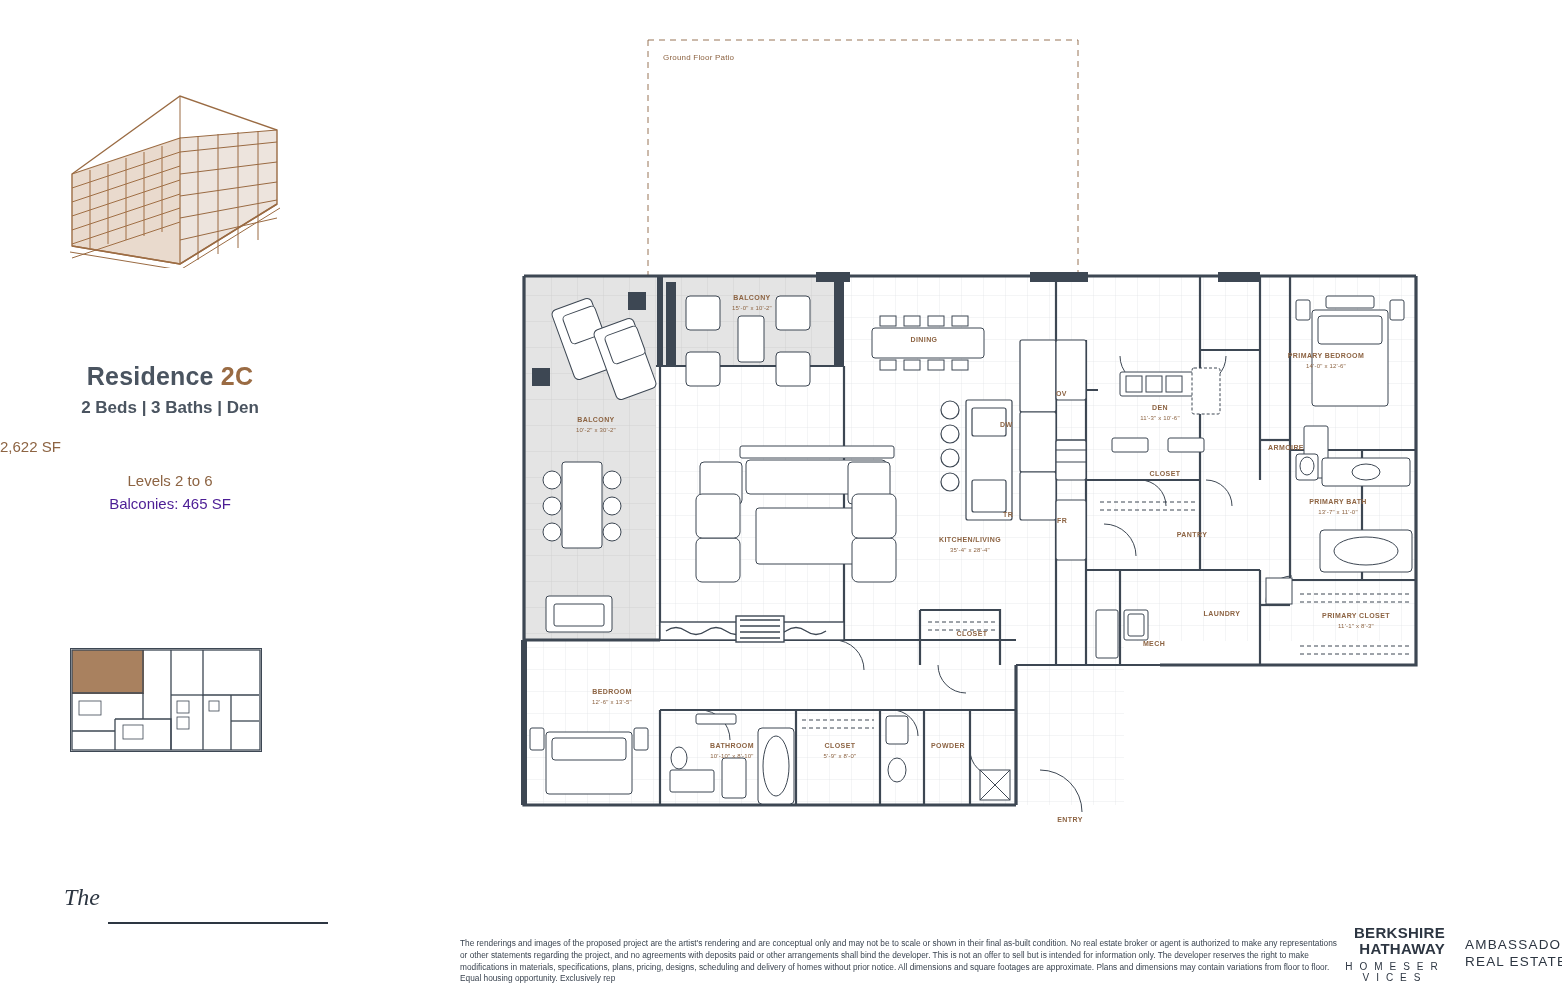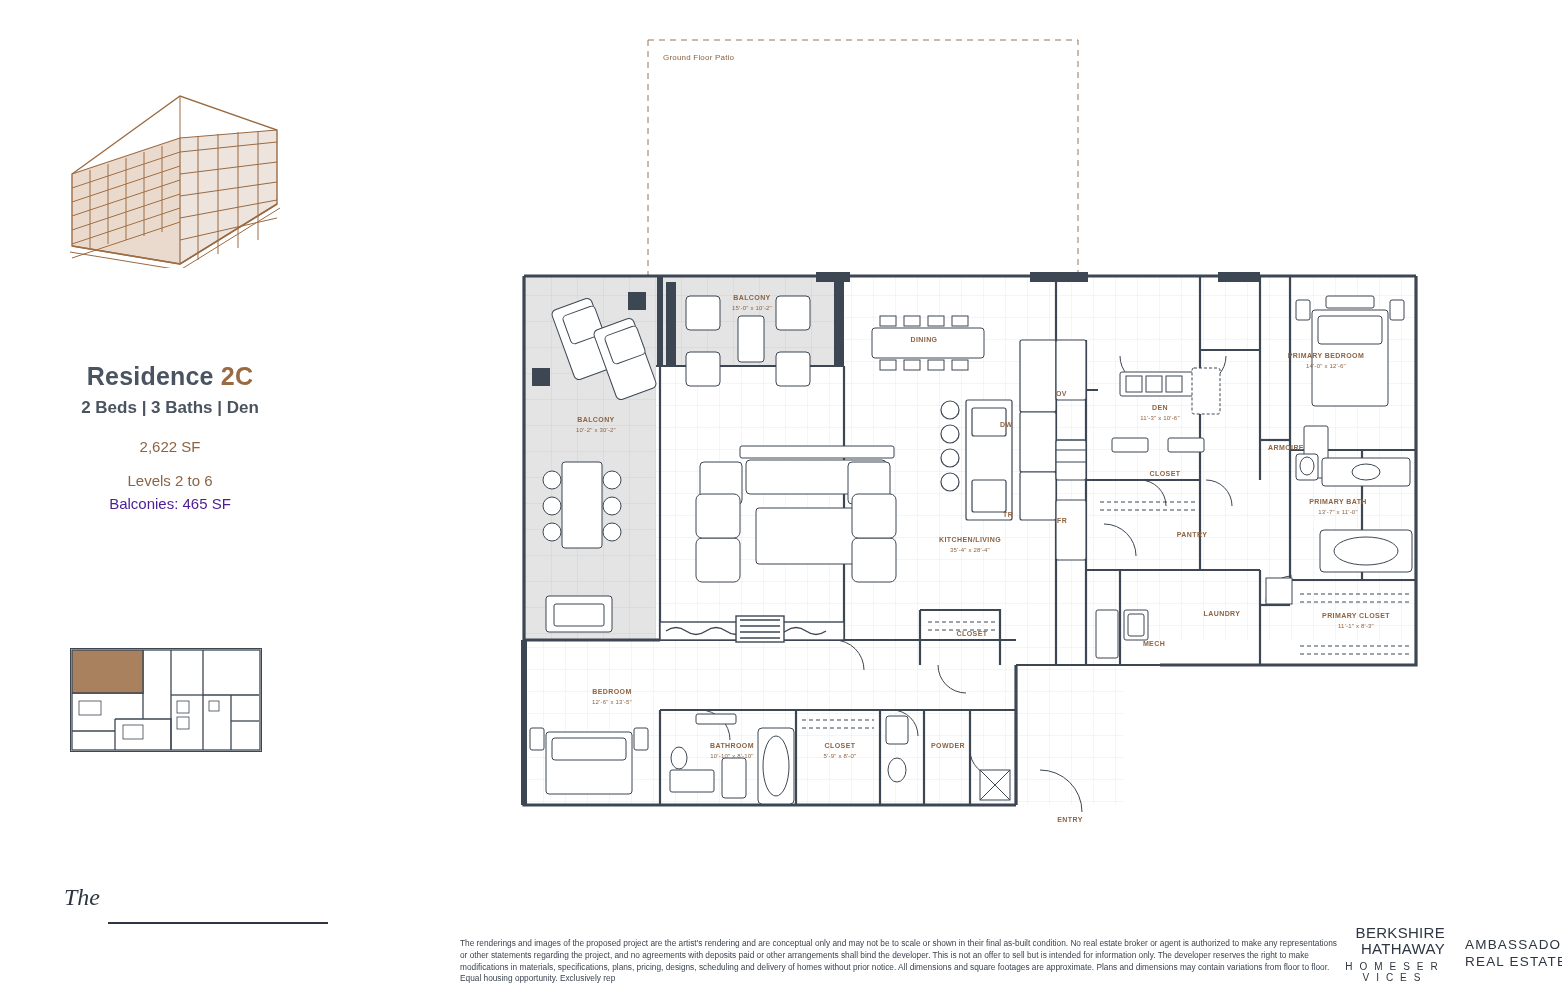--- a/index.html
+++ b/index.html
@@ -30,21 +30,21 @@
     margin-top:44px;
   }
   #residence-heading .code { color:#9a6b43; }
 
   #bed-bath-line {
     position:absolute; left:0; top:398px; width:340px;
     text-align:center; font-size:17px; font-weight:bold; color:#4a5460;
   }
   #sf-line {
     position:absolute; left:0; top:438px; width:340px;
-    text-align:center; font-size:15px; color:#8d6443;
+    font-size:15px; color:#8d6443;
   }
   #levels-line {
     position:absolute; left:0; top:472px; width:340px;
     text-align:center; font-size:15px; color:#8d6443;
   }
   #balconies-line {
     position:absolute; left:0; top:495px; width:340px;
     text-align:center; font-size:15px; color:#4c1d95;
   }
 
@@ -78,21 +78,21 @@
   
   #disclaimer {
     position:absolute; left:460px; top:938px; width:880px;
     font-size:8.3px; line-height:1.42; color:#3a4450; text-align:left;
   }
   #bhhs-logo {
     position:absolute; left:1340px; top:928px; width:215px; height:52px;
     display:flex; align-items:center;
   }
   #bhhs-logo .bh {
-    font-size:15px; font-weight:normal; line-height:1.05; letter-spacing:.3px; color:#2d3642;
+    font-size:15px; font-weight:bold; line-height:1.05; letter-spacing:.3px; color:#2d3642;
     text-align:right; width:105px;
   }
   #bhhs-logo .hs {
     font-size:10px; letter-spacing:2.1px; color:#2d3642; text-align:center; width:105px; margin-top:4px;
   }
   #bhhs-logo .divider {
     width:1px; height:40px; background:#2d3642; margin:0 10px;
   }
   #bhhs-logo .amb {
     font-size:13.5px; line-height:1.25; letter-spacing:1.2px; color:#2d3642;

